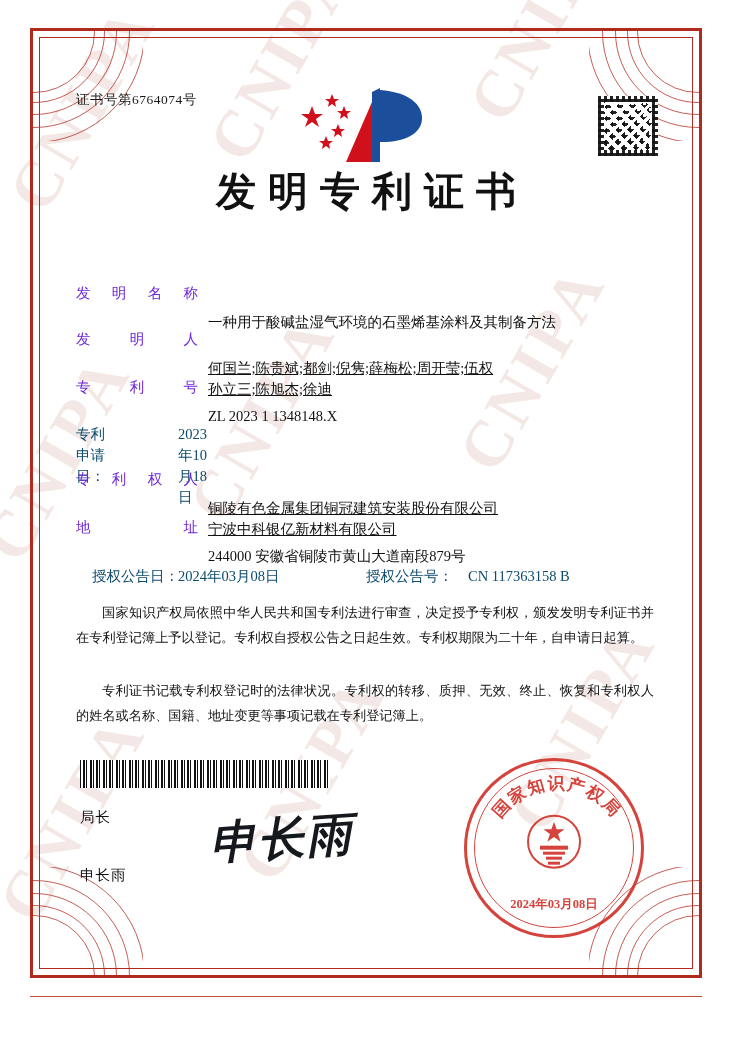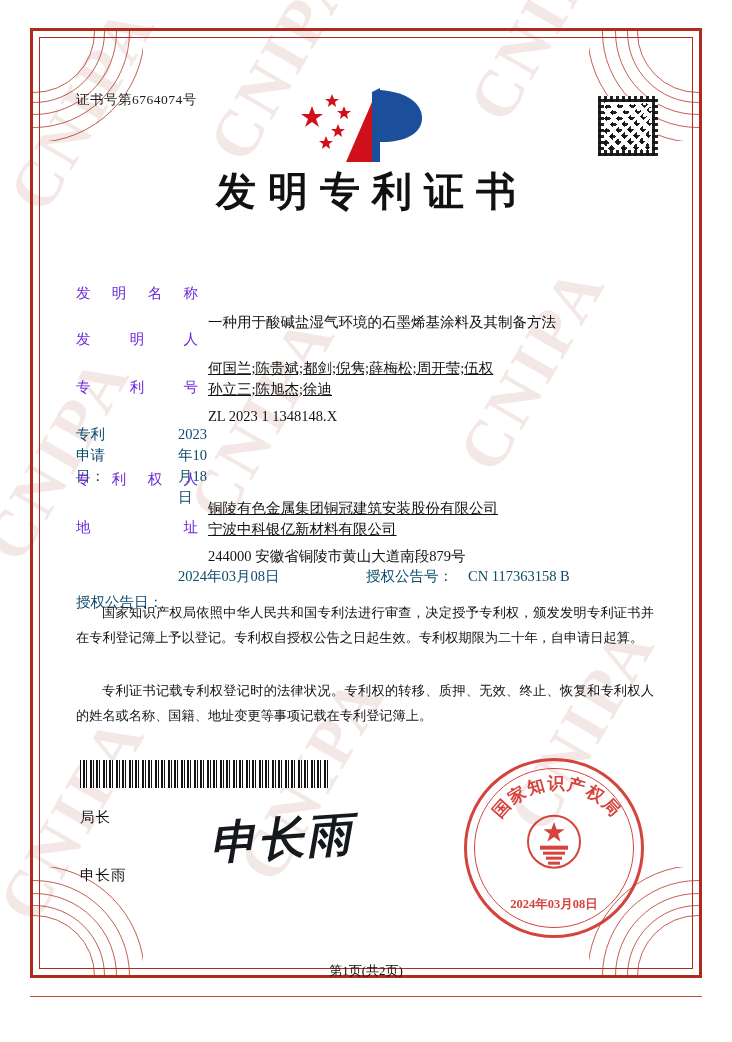--- a/index.html
+++ b/index.html
@@ -368,21 +368,21 @@
       <span class="fvalue wrap" style="white-space:pre-line;">铜陵有色金属集团铜冠建筑安装股份有限公司
 宁波中科银亿新材料有限公司</span>
     </div>
 
     <div class="field" style="top:490px; left:46px; width:580px;">
       <span class="flabel">地址</span>
       <span class="fvalue">244000 安徽省铜陵市黄山大道南段879号</span>
     </div>
 
     <div class="field" style="top:538px; left:46px; width:580px;">
-      <span class="row-label-plain" style="left:0; top:0;margin-top:26px;">授权公告日：</span>
+      <span class="row-label-plain" style="left:16px; top:0;">授权公告日：</span>
       <span class="row-label-plain" style="left:102px; top:0;">2024年03月08日</span>
       <span class="row-label-plain" style="left:290px; top:0;">授权公告号：</span>
       <span class="row-label-plain" style="left:392px; top:0;">CN 117363158 B</span>
     </div>
 
     <div class="para" style="top:572px;">国家知识产权局依照中华人民共和国专利法进行审查，决定授予专利权，颁发发明专利证书并在专利登记簿上予以登记。专利权自授权公告之日起生效。专利权期限为二十年，自申请日起算。</div>
     <div class="para" style="top:650px;">专利证书记载专利权登记时的法律状况。专利权的转移、质押、无效、终止、恢复和专利权人的姓名或名称、国籍、地址变更等事项记载在专利登记簿上。</div>
 
     <div class="barcode"></div>
 
@@ -408,16 +408,15 @@
           <rect x="25" y="44" width="22" height="3" fill="#cf2a22"></rect>
           <rect x="28" y="49" width="16" height="3" fill="#cf2a22"></rect>
           <rect x="30" y="54" width="12" height="3" fill="#cf2a22"></rect>
         </svg>
       </div>
       <div class="seal-date">2024年03月08日</div>
     </div>
 
   </div>
 
-  <div class="page-no">第1页(共2页)</div>
   <div class="footer-rule"></div>
 
 </div>
 
 </body></html>

